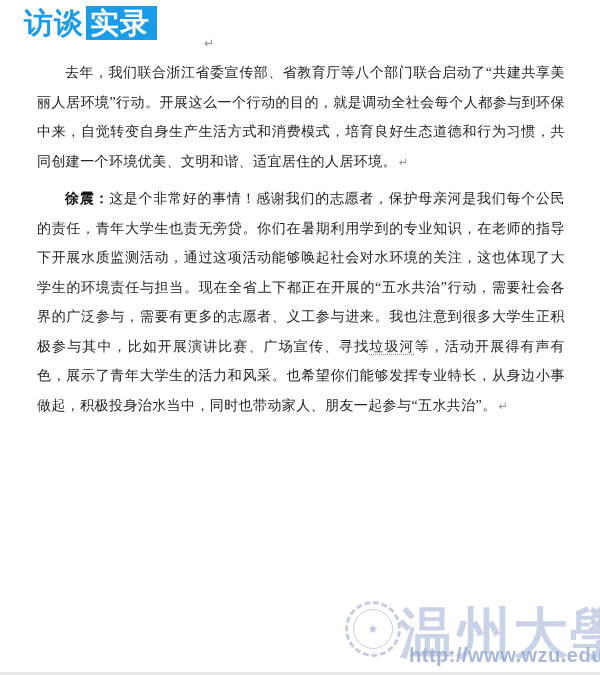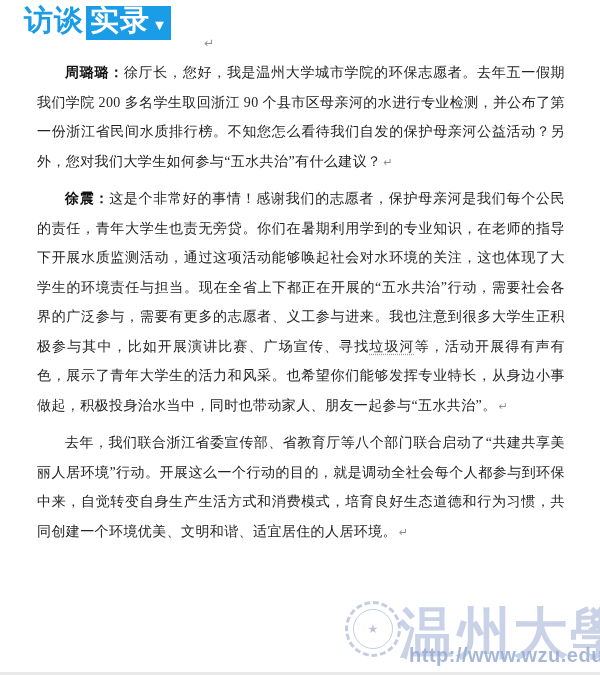--- a/index.html
+++ b/index.html
@@ -11,29 +11,29 @@
     font-family:"Liberation Serif","DejaVu Serif",serif;
   }
   .page-bottom-edge{
     position:absolute;left:0;right:0;bottom:0;height:3px;
     background:#e9e9e9;
   }
   
   .header{
     position:absolute;top:6px;left:24px;
     display:flex;align-items:stretch;
-    font-family:Liberation Mono, monospace;
+    font-family:Liberation Sans, sans-serif;
     font-weight:bold;font-size:29px;line-height:34px;
     letter-spacing:1px;
   }
   .title-blue{color:#1b9ce6;padding-right:2px;}
   .title-badge{
     background:#1b9ce6;color:#ffffff;
     display:flex;align-items:center;
-    padding:0 7px 0 4px;height:34px;
+    padding:0 7px 0 4px;height:34px;flex-direction:column;
   }
   .title-arrow{
     font-size:15px;line-height:15px;margin-left:5px;margin-top:6px;
     letter-spacing:0;
   }
   .header-return{
     position:absolute;top:36px;left:204px;
     color:#8f8f8f;font-size:12px;
     font-family:"DejaVu Sans",sans-serif;
   }
@@ -95,31 +95,28 @@
     <span class="title-blue">访谈</span>
     <span class="title-badge">
       <span>实录</span>
       <span class="title-arrow">▼</span>
     </span>
   </div>
   <span class="header-return">↵</span>
 
   <div class="doc">
 
-    <p>
-      <span class="speaker">周璐璐：</span><span>徐厅长，您好，我是温州大学城市学院的环保志愿者。去年五一假期我们学院 200 多名学生取回浙江 90 个县市区母亲河的水进行专业检测，并公布了第一份浙江省民间水质排行榜。不知您怎么看待我们自发的保护母亲河公益活动？另外，您对我们大学生如何参与“五水共治”有什么建议？</span><span class="ret">↵</span>
-    </p>
 
 
     <p>
-      <span class="speaker">徐震：</span><span>这是个非常好的事情！感谢我们的志愿者，保护母亲河是我们每个公民的责任，青年大学生也责无旁贷。你们在暑期利用学到的专业知识，在老师的指导下开展水质监测活动，通过这项活动能够唤起社会对水环境的关注，这也体现了大学生的环境责任与担当。现在全省上下都正在开展的“五水共治”行动，需要社会各界的广泛参与，需要有更多的志愿者、义工参与进来。我也注意到很多大学生正积极参与其中，比如开展演讲比赛、广场宣传、寻找</span><span class="squiggle">垃圾河</span><span>等，活动开展得有声有色，展示了青年大学生的活力和风采。也希望你们能够发挥专业特长，从身边小事做起，积极投身治水当中，同时也带动家人、朋友一起参与“五水共治”。</span><span class="ret">↵</span>
+      <span>去年，我们联合浙江省委宣传部、省教育厅等八个部门联合启动了“共建共享美丽人居环境”行动。开展这么一个行动的目的，就是调动全社会每个人都参与到环保中来，自觉转变自身生产生活方式和消费模式，培育良好生态道德和行为习惯，共同创建一个环境优美、文明和谐、适宜居住的人居环境。</span><span class="ret">↵</span>
     </p>
 
     <p>
-      <span>去年，我们联合浙江省委宣传部、省教育厅等八个部门联合启动了“共建共享美丽人居环境”行动。开展这么一个行动的目的，就是调动全社会每个人都参与到环保中来，自觉转变自身生产生活方式和消费模式，培育良好生态道德和行为习惯，共同创建一个环境优美、文明和谐、适宜居住的人居环境。</span><span class="ret">↵</span>
+      <span class="speaker">徐震：</span><span>这是个非常好的事情！感谢我们的志愿者，保护母亲河是我们每个公民的责任，青年大学生也责无旁贷。你们在暑期利用学到的专业知识，在老师的指导下开展水质监测活动，通过这项活动能够唤起社会对水环境的关注，这也体现了大学生的环境责任与担当。现在全省上下都正在开展的“五水共治”行动，需要社会各界的广泛参与，需要有更多的志愿者、义工参与进来。我也注意到很多大学生正积极参与其中，比如开展演讲比赛、广场宣传、寻找</span><span class="squiggle">垃圾河</span><span>等，活动开展得有声有色，展示了青年大学生的活力和风采。也希望你们能够发挥专业特长，从身边小事做起，积极投身治水当中，同时也带动家人、朋友一起参与“五水共治”。</span><span class="ret">↵</span>
     </p>
 
   </div>
 
   <div class="watermark">
     <div class="wm-seal">
       <div class="wm-seal-inner">
         <span>★</span>
       </div>
     </div>

